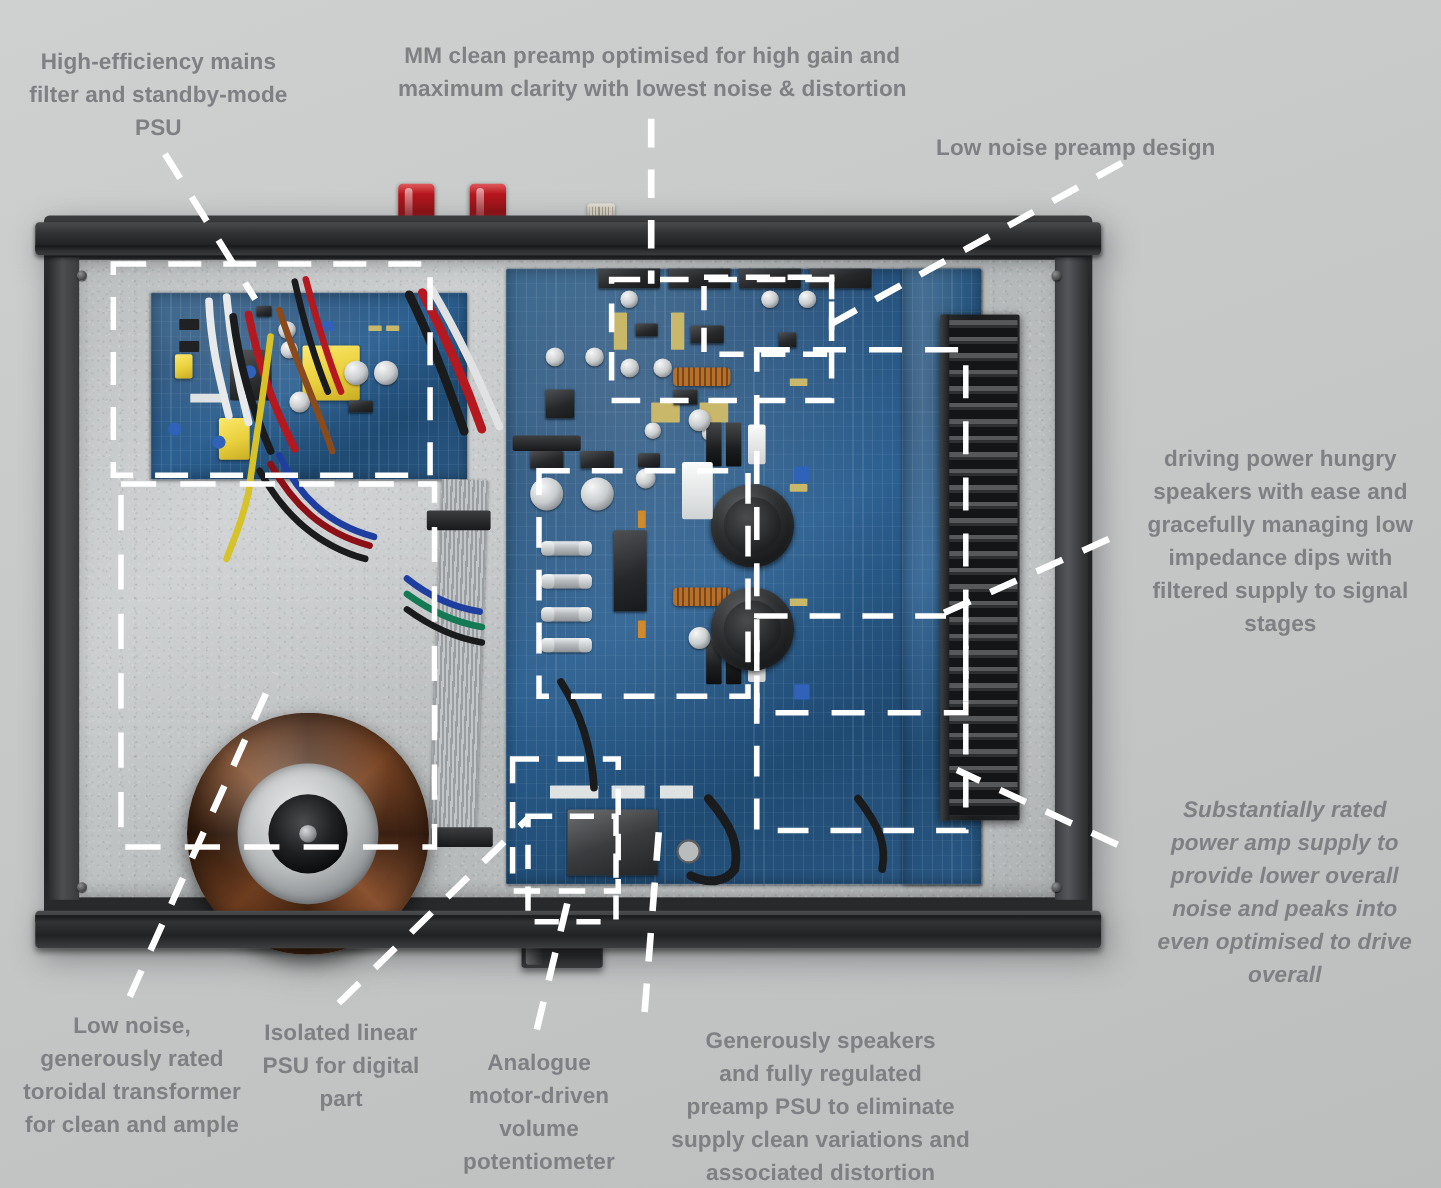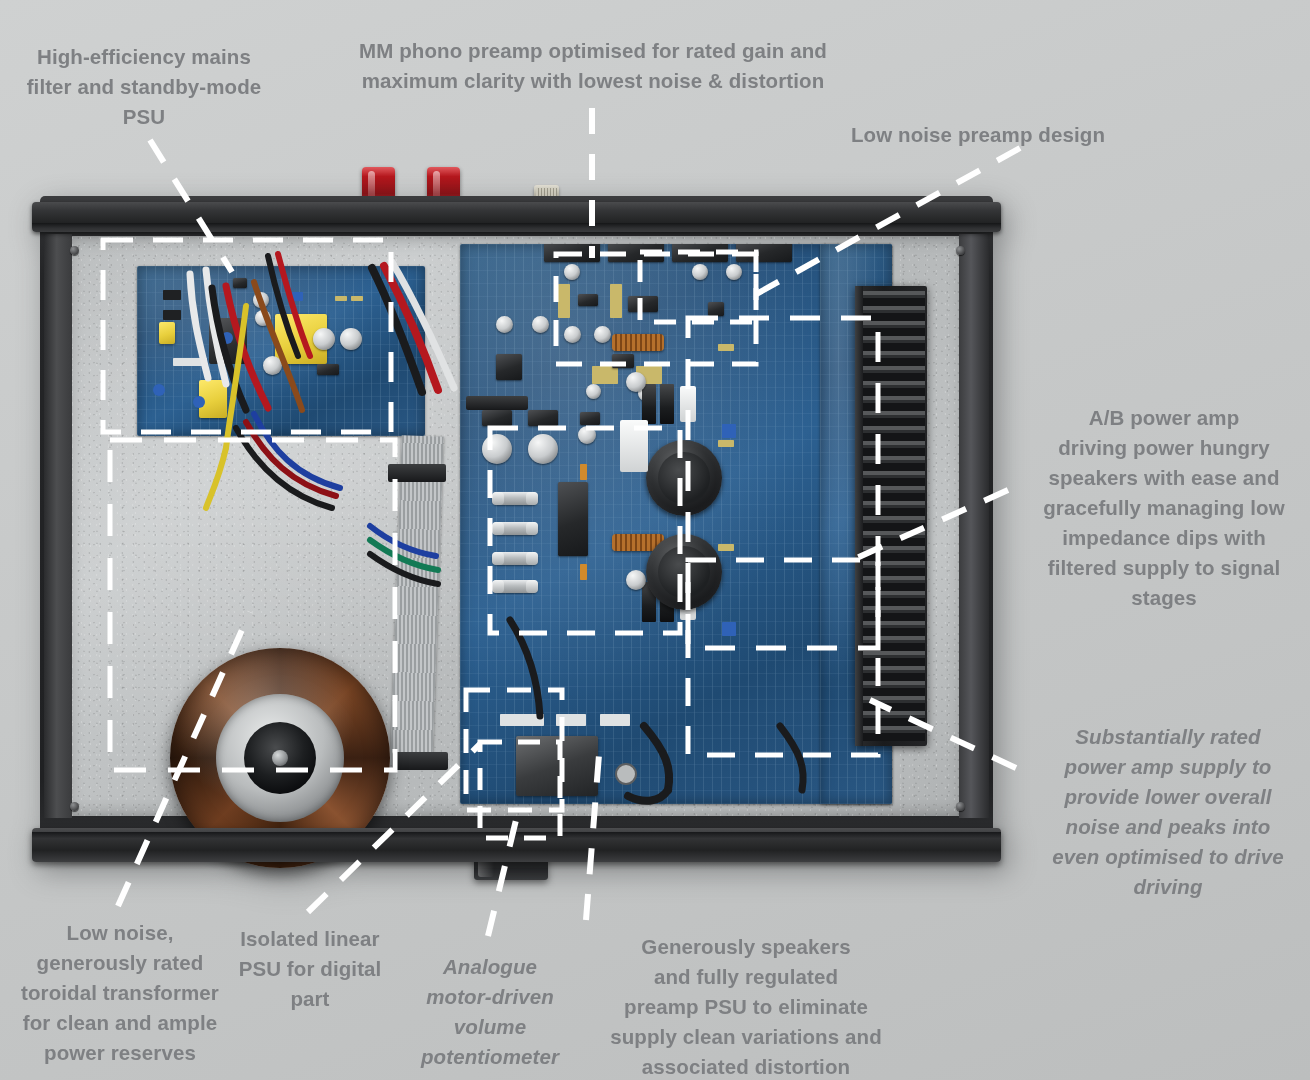--- a/index.html
+++ b/index.html
@@ -427,62 +427,60 @@
     </g>
   </svg>
 
   <div class="caption" style="left:16px;top:42px;width:256px;">
     <div>High-efficiency mains</div>
     <div>filter and standby-mode</div>
     <div>PSU</div>
   </div>
 
   <div class="caption" style="left:340px;top:36px;width:506px;">
-    <div>MM phono preamp optimised for rated gain and</div>
+    <div>MM clean preamp optimised for high gain and</div>
     <div>maximum clarity with lowest noise &amp; distortion</div>
   </div>
 
   <div class="caption" style="left:830px;top:120px;width:296px;">
     <div>Low noise preamp design</div>
   </div>
 
   <div class="caption" style="left:1022px;top:403px;width:284px;">
-    <div>A/B power amp</div>
     <div>driving power hungry</div>
     <div>speakers with ease and</div>
     <div>gracefully managing low</div>
     <div>impedance dips with</div>
     <div>filtered supply to signal</div>
     <div>stages</div>
   </div>
 
   <div class="caption" style="left:1030px;top:722px;width:276px;font-style:italic;">
     <div>Substantially rated</div>
     <div>power amp supply to</div>
     <div>provide lower overall</div>
     <div>noise and peaks into</div>
     <div>even optimised to drive</div>
-    <div>driving</div>
+    <div>overall</div>
   </div>
 
   <div class="caption" style="left:4px;top:918px;width:232px;">
     <div>Low noise,</div>
     <div>generously rated</div>
     <div>toroidal transformer</div>
     <div>for clean and ample</div>
-    <div>power reserves</div>
   </div>
 
   <div class="caption" style="left:228px;top:924px;width:164px;">
     <div>Isolated linear</div>
     <div>PSU for digital</div>
     <div>part</div>
   </div>
 
-  <div class="caption" style="left:410px;top:952px;width:160px;font-style:italic;">
+  <div class="caption" style="left:410px;top:952px;width:160px;">
     <div>Analogue</div>
     <div>motor-driven</div>
     <div>volume</div>
     <div>potentiometer</div>
   </div>
 
   <div class="caption" style="left:600px;top:932px;width:292px;">
     <div>Generously speakers</div>
     <div>and fully regulated</div>
     <div>preamp PSU to eliminate</div>

